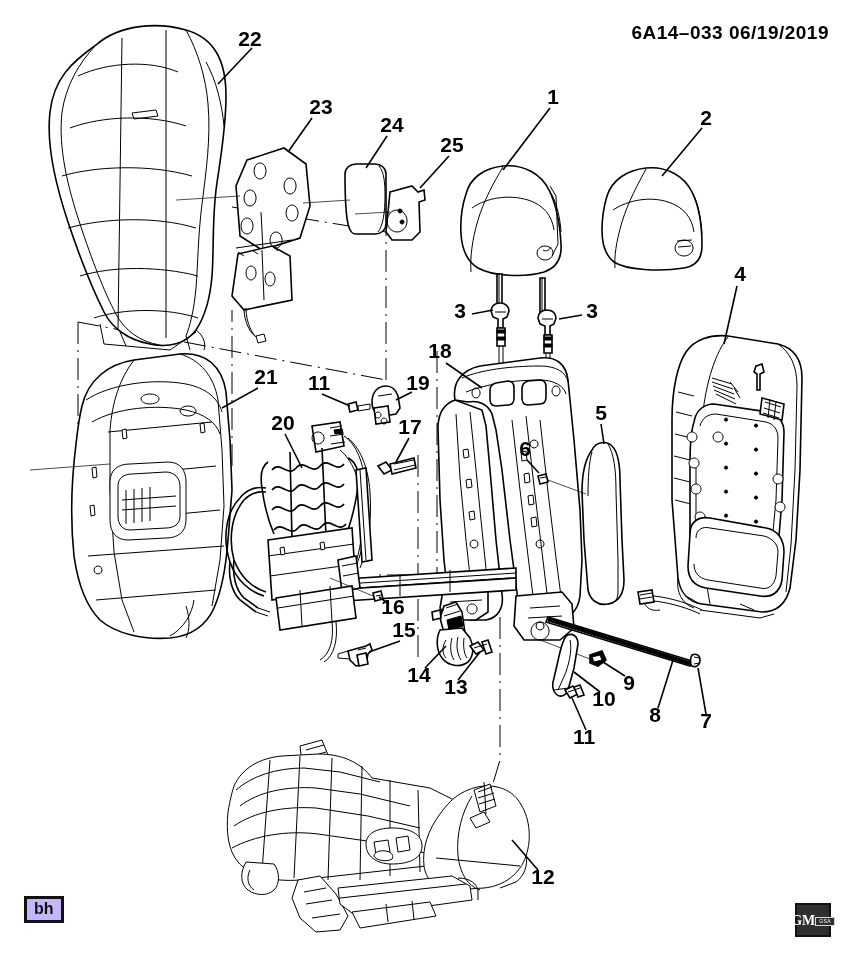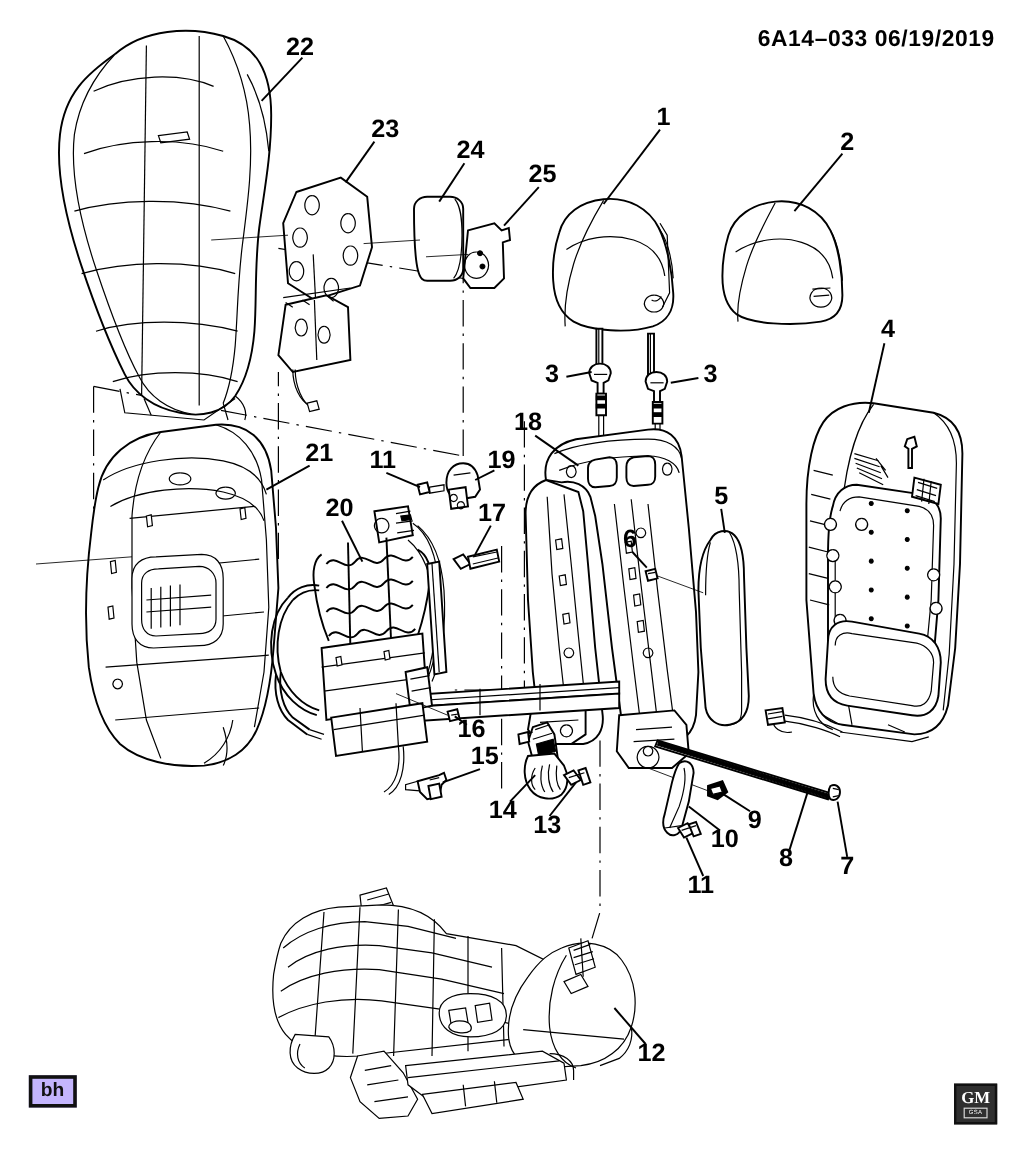--- a/index.html
+++ b/index.html
@@ -49,21 +49,21 @@
   .gm-logo {
     position: absolute;
     left: 795px;
     top: 903px;
     width: 36px;
     height: 34px;
     background: #2f2f2f;
     border: 2px solid #111;
     box-sizing: border-box;
     display: flex;
-    flex-direction: column;
+    flex-direction: row;
     align-items: center;
     justify-content: center;
     padding-top: 1px;
   }
   .gm-logo .gm-word {
     color: #ffffff;
     font-size: 14px;
     font-weight: bold;
     line-height: 13px;
     letter-spacing: 0px;

